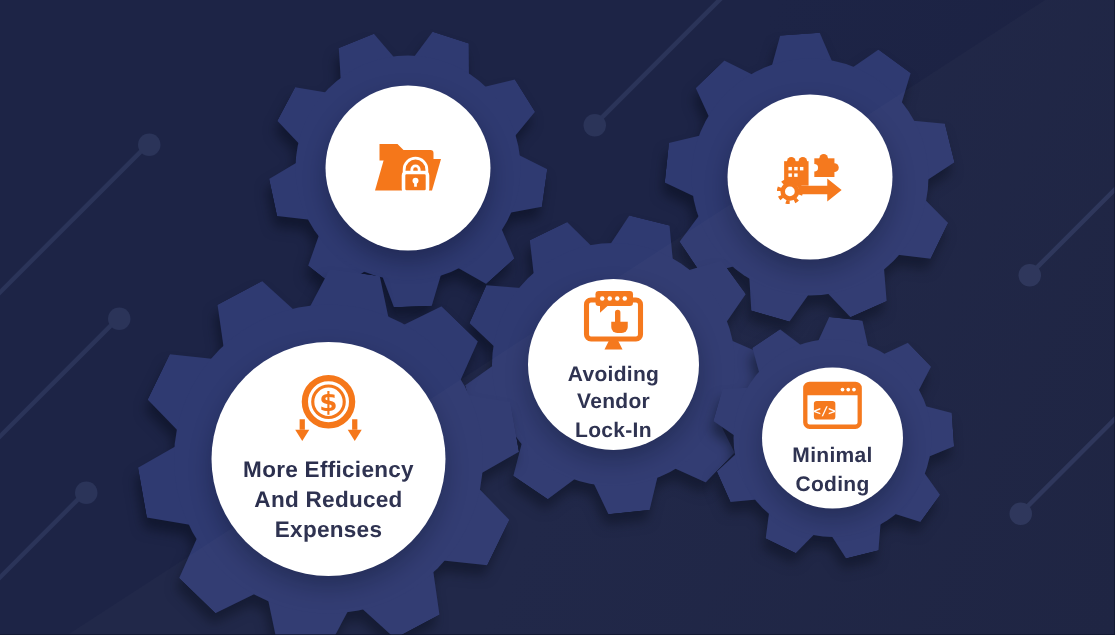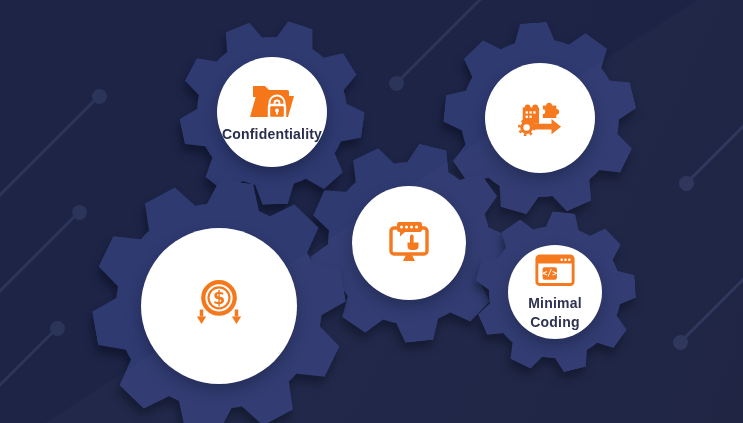--- a/index.html
+++ b/index.html
@@ -90,21 +90,20 @@
         <svg viewBox="0 0 46 40" xmlns="http://www.w3.org/2000/svg" fill="currentColor">
           <path d="M4 6 h12 l4 4 h18 a2 2 0 0 1 2 2 v5 H4 Z"></path>
           <path d="M1 37 L7 16 H45 L39 37 Z"></path>
           <path d="M23 27 v-4 a5 5 0 0 1 10 0 v4" fill="none" stroke="#ffffff" stroke-width="7" stroke-linecap="round"></path>
           <path d="M23 27 v-4 a5 5 0 0 1 10 0 v4" fill="none" stroke="currentColor" stroke-width="3.2" stroke-linecap="round"></path>
           <rect x="20" y="25" width="16" height="13" rx="2" stroke="#ffffff" stroke-width="2.4"></rect>
           <circle cx="28" cy="30.5" r="2" fill="#ffffff"></circle>
           <rect x="27.1" y="31" width="1.8" height="3.5" fill="#ffffff"></rect>
         </svg>
       </span>
-      <span class="label">Confidentiality</span>
     </div>
   </div>
 
   <div class="gear g2" style="left:444px; top:22px; width:192px; height:192px;">
       <div class="tooth" style="width: 44px; height: 25px; margin-left: -22px; margin-top: -12.5px; transform: rotate(316deg) translateY(-83.5px);"></div>
       <div class="tooth" style="width: 44px; height: 25px; margin-left: -22px; margin-top: -12.5px; transform: rotate(276deg) translateY(-83.5px);"></div>
       <div class="tooth" style="width: 44px; height: 25px; margin-left: -22px; margin-top: -12.5px; transform: rotate(236deg) translateY(-83.5px);"></div>
       <div class="tooth" style="width: 44px; height: 25px; margin-left: -22px; margin-top: -12.5px; transform: rotate(196deg) translateY(-83.5px);"></div>
       <div class="tooth" style="width: 44px; height: 25px; margin-left: -22px; margin-top: -12.5px; transform: rotate(156deg) translateY(-83.5px);"></div>
       <div class="tooth" style="width: 44px; height: 25px; margin-left: -22px; margin-top: -12.5px; transform: rotate(116deg) translateY(-83.5px);"></div>
@@ -154,20 +153,23 @@
           <rect x="11" y="3" width="25" height="10" rx="2.2"></rect>
           <path d="M14 13 v4.5 L19 13 Z"></path>
           <circle cx="15.5" cy="8" r="1.5" fill="#ffffff"></circle>
           <circle cx="20.5" cy="8" r="1.5" fill="#ffffff"></circle>
           <circle cx="25.5" cy="8" r="1.5" fill="#ffffff"></circle>
           <circle cx="30.5" cy="8" r="1.5" fill="#ffffff"></circle>
           <rect x="24" y="15.5" width="3.6" height="10" rx="1.8"></rect>
           <path d="M21.5 23.5 h11 v3.5 a4 4 0 0 1 -4 4 h-3 a4 4 0 0 1 -4 -4 Z"></path>
         </svg>
       </span>
+      <span class="label">Avoiding
+Vendor
+Lock-In</span>
     </div>
   </div>
 
   <div class="gear g4" style="left:93px; top:180px; width:252px; height:252px;">
       <div class="tooth" style="width: 56px; height: 31px; margin-left: -28px; margin-top: -15.5px; transform: rotate(332deg) translateY(-110.5px);"></div>
       <div class="tooth" style="width: 56px; height: 31px; margin-left: -28px; margin-top: -15.5px; transform: rotate(296deg) translateY(-110.5px);"></div>
       <div class="tooth" style="width: 56px; height: 31px; margin-left: -28px; margin-top: -15.5px; transform: rotate(260deg) translateY(-110.5px);"></div>
       <div class="tooth" style="width: 56px; height: 31px; margin-left: -28px; margin-top: -15.5px; transform: rotate(224deg) translateY(-110.5px);"></div>
       <div class="tooth" style="width: 56px; height: 31px; margin-left: -28px; margin-top: -15.5px; transform: rotate(188deg) translateY(-110.5px);"></div>
       <div class="tooth" style="width: 56px; height: 31px; margin-left: -28px; margin-top: -15.5px; transform: rotate(152deg) translateY(-110.5px);"></div>
@@ -181,20 +183,23 @@
         <svg viewBox="0 0 48 44" xmlns="http://www.w3.org/2000/svg" fill="currentColor">
           <circle cx="24" cy="17" r="13.5" fill="none" stroke="currentColor" stroke-width="3.6"></circle>
           <circle cx="24" cy="17" r="9" fill="none" stroke="currentColor" stroke-width="1.8"></circle>
           <text x="24" y="22.5" text-anchor="middle" font-size="15" font-weight="bold" font-family="DejaVu Sans, sans-serif" fill="currentColor">$</text>
           <path d="M9 27 v6" fill="none" stroke="currentColor" stroke-width="3"></path>
           <path d="M5 33 h8 L9 39.5 Z"></path>
           <path d="M39 27 v6" fill="none" stroke="currentColor" stroke-width="3"></path>
           <path d="M35 33 h8 L39 39.5 Z"></path>
         </svg>
       </span>
+      <span class="label">More Efficiency
+And Reduced
+Expenses</span>
     </div>
   </div>
 
   <div class="gear g5" style="left:475px; top:212px; width:160px; height:160px;">
       <div class="tooth" style="width: 37px; height: 22px; margin-left: -18.5px; margin-top: -11px; transform: rotate(326deg) translateY(-69px);"></div>
       <div class="tooth" style="width: 37px; height: 22px; margin-left: -18.5px; margin-top: -11px; transform: rotate(286deg) translateY(-69px);"></div>
       <div class="tooth" style="width: 37px; height: 22px; margin-left: -18.5px; margin-top: -11px; transform: rotate(246deg) translateY(-69px);"></div>
       <div class="tooth" style="width: 37px; height: 22px; margin-left: -18.5px; margin-top: -11px; transform: rotate(206deg) translateY(-69px);"></div>
       <div class="tooth" style="width: 37px; height: 22px; margin-left: -18.5px; margin-top: -11px; transform: rotate(166deg) translateY(-69px);"></div>
       <div class="tooth" style="width: 37px; height: 22px; margin-left: -18.5px; margin-top: -11px; transform: rotate(126deg) translateY(-69px);"></div>

